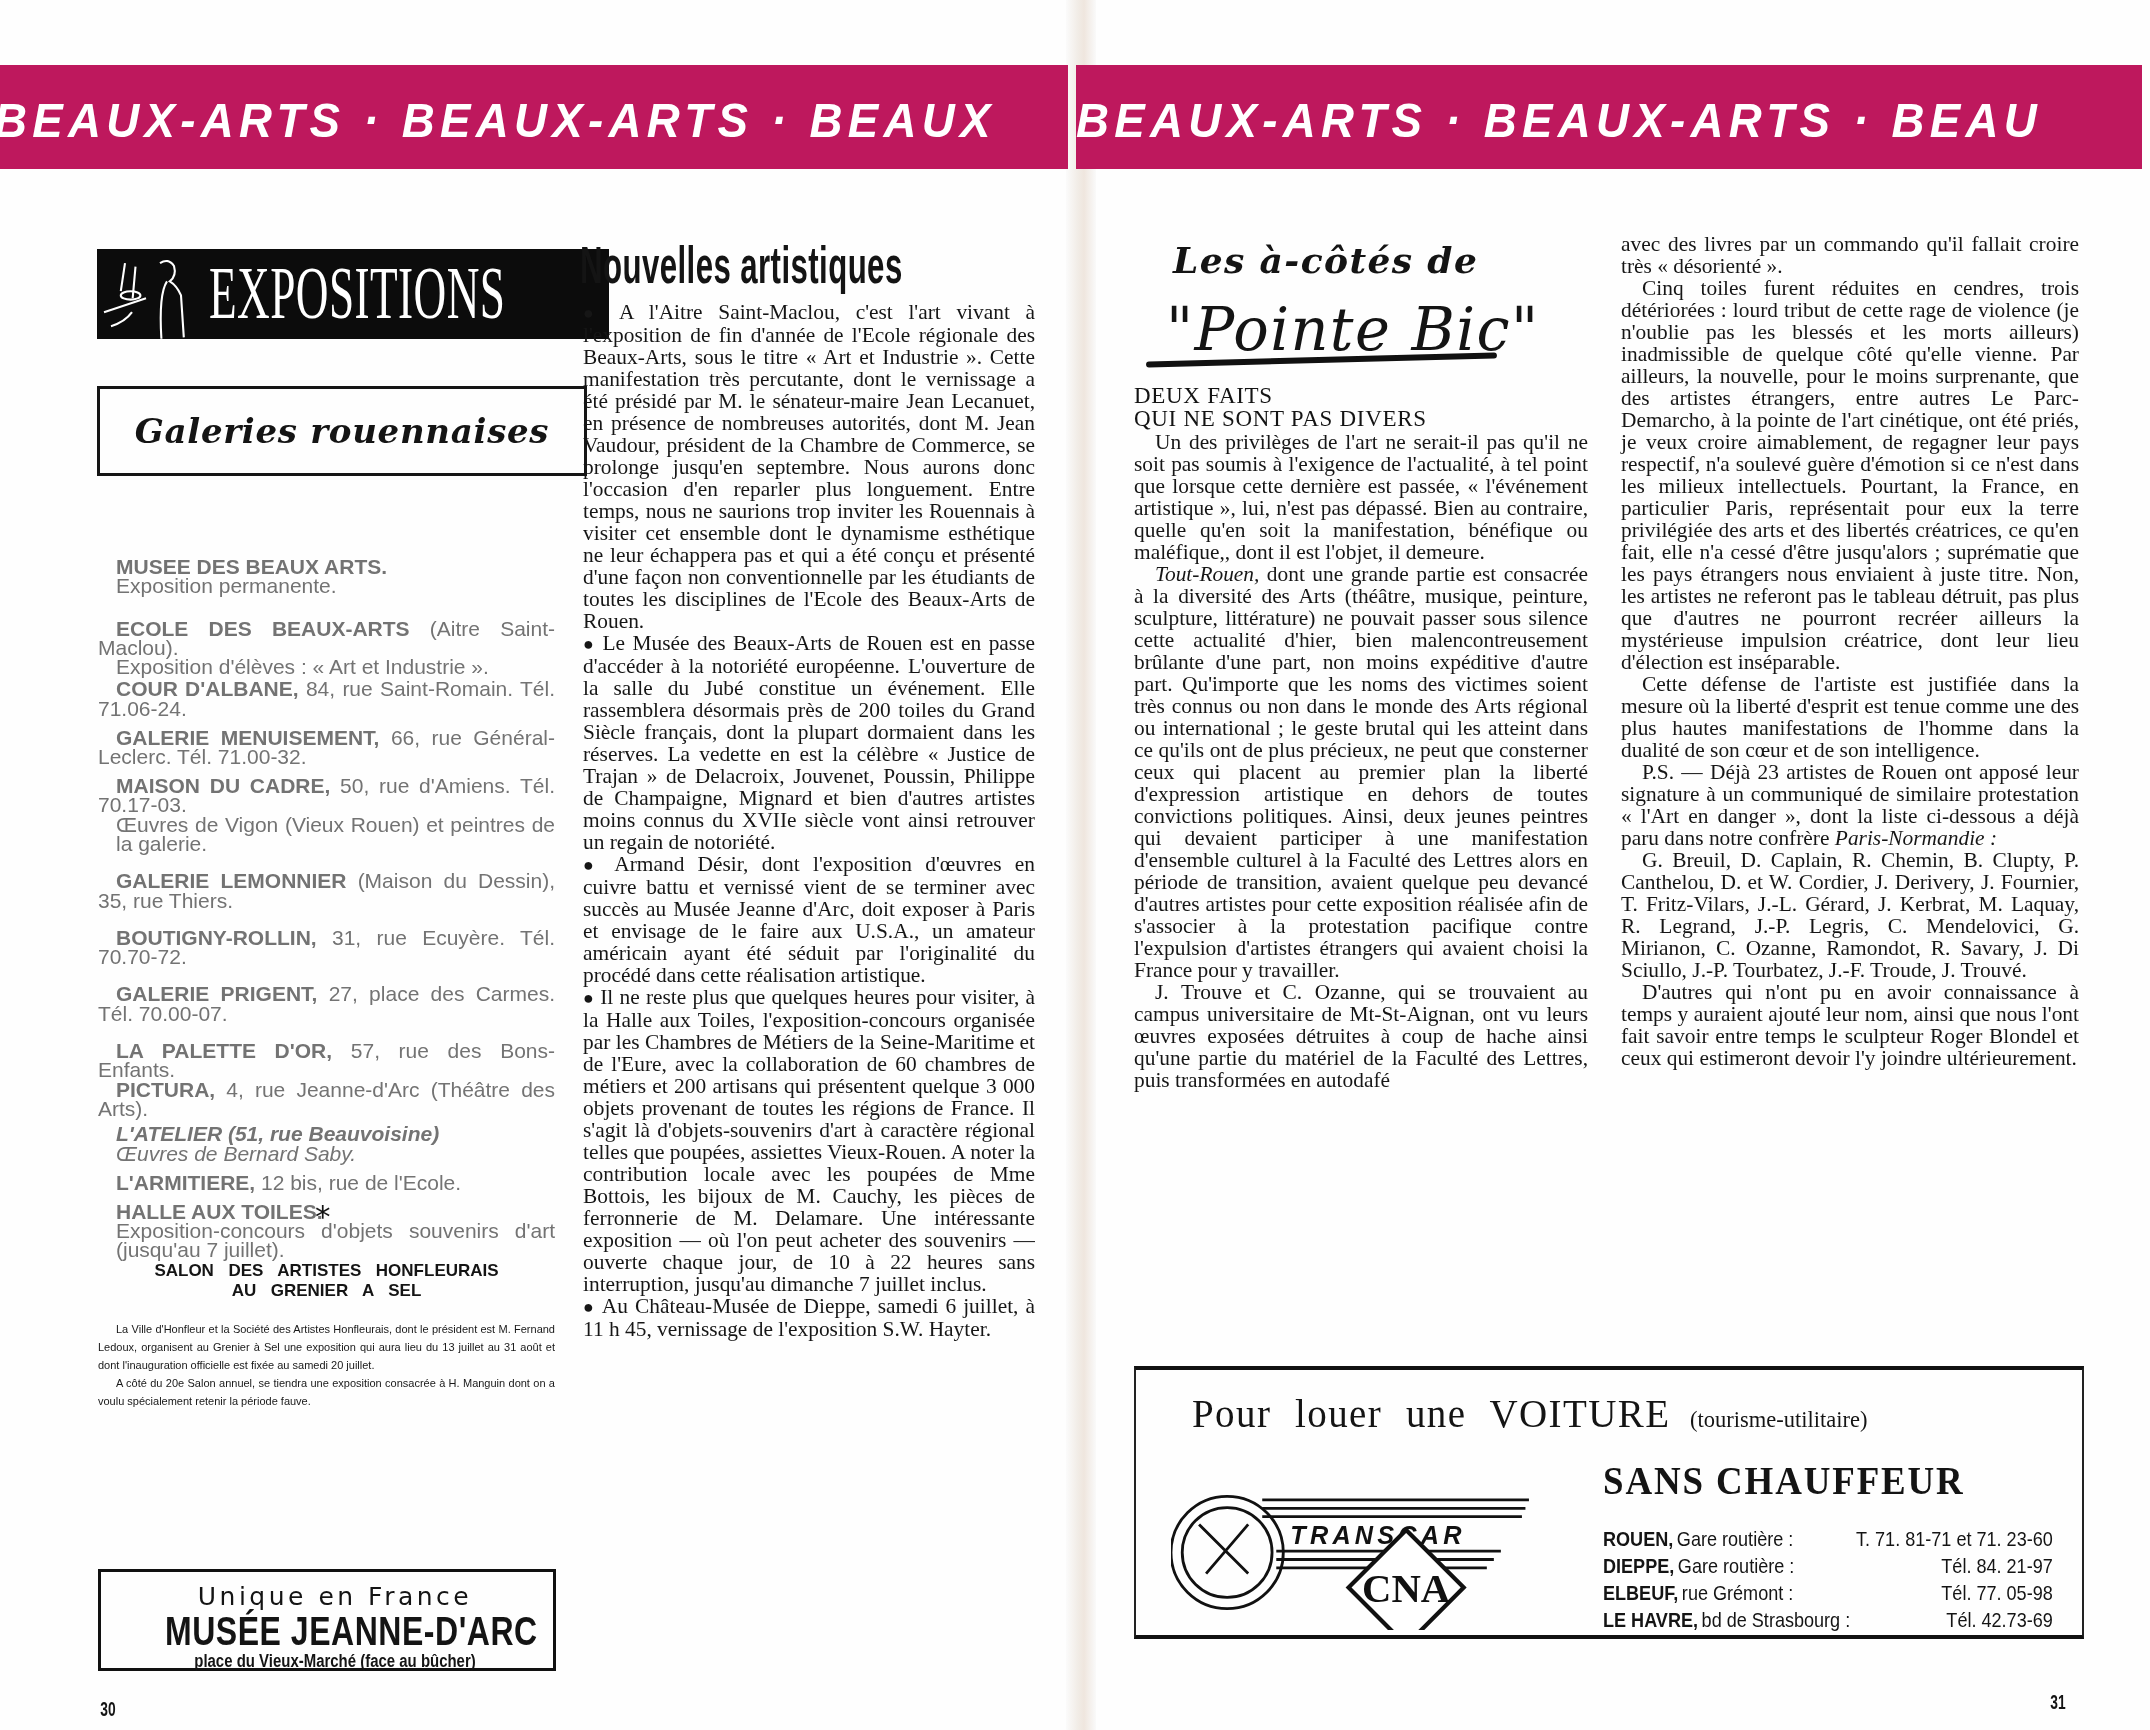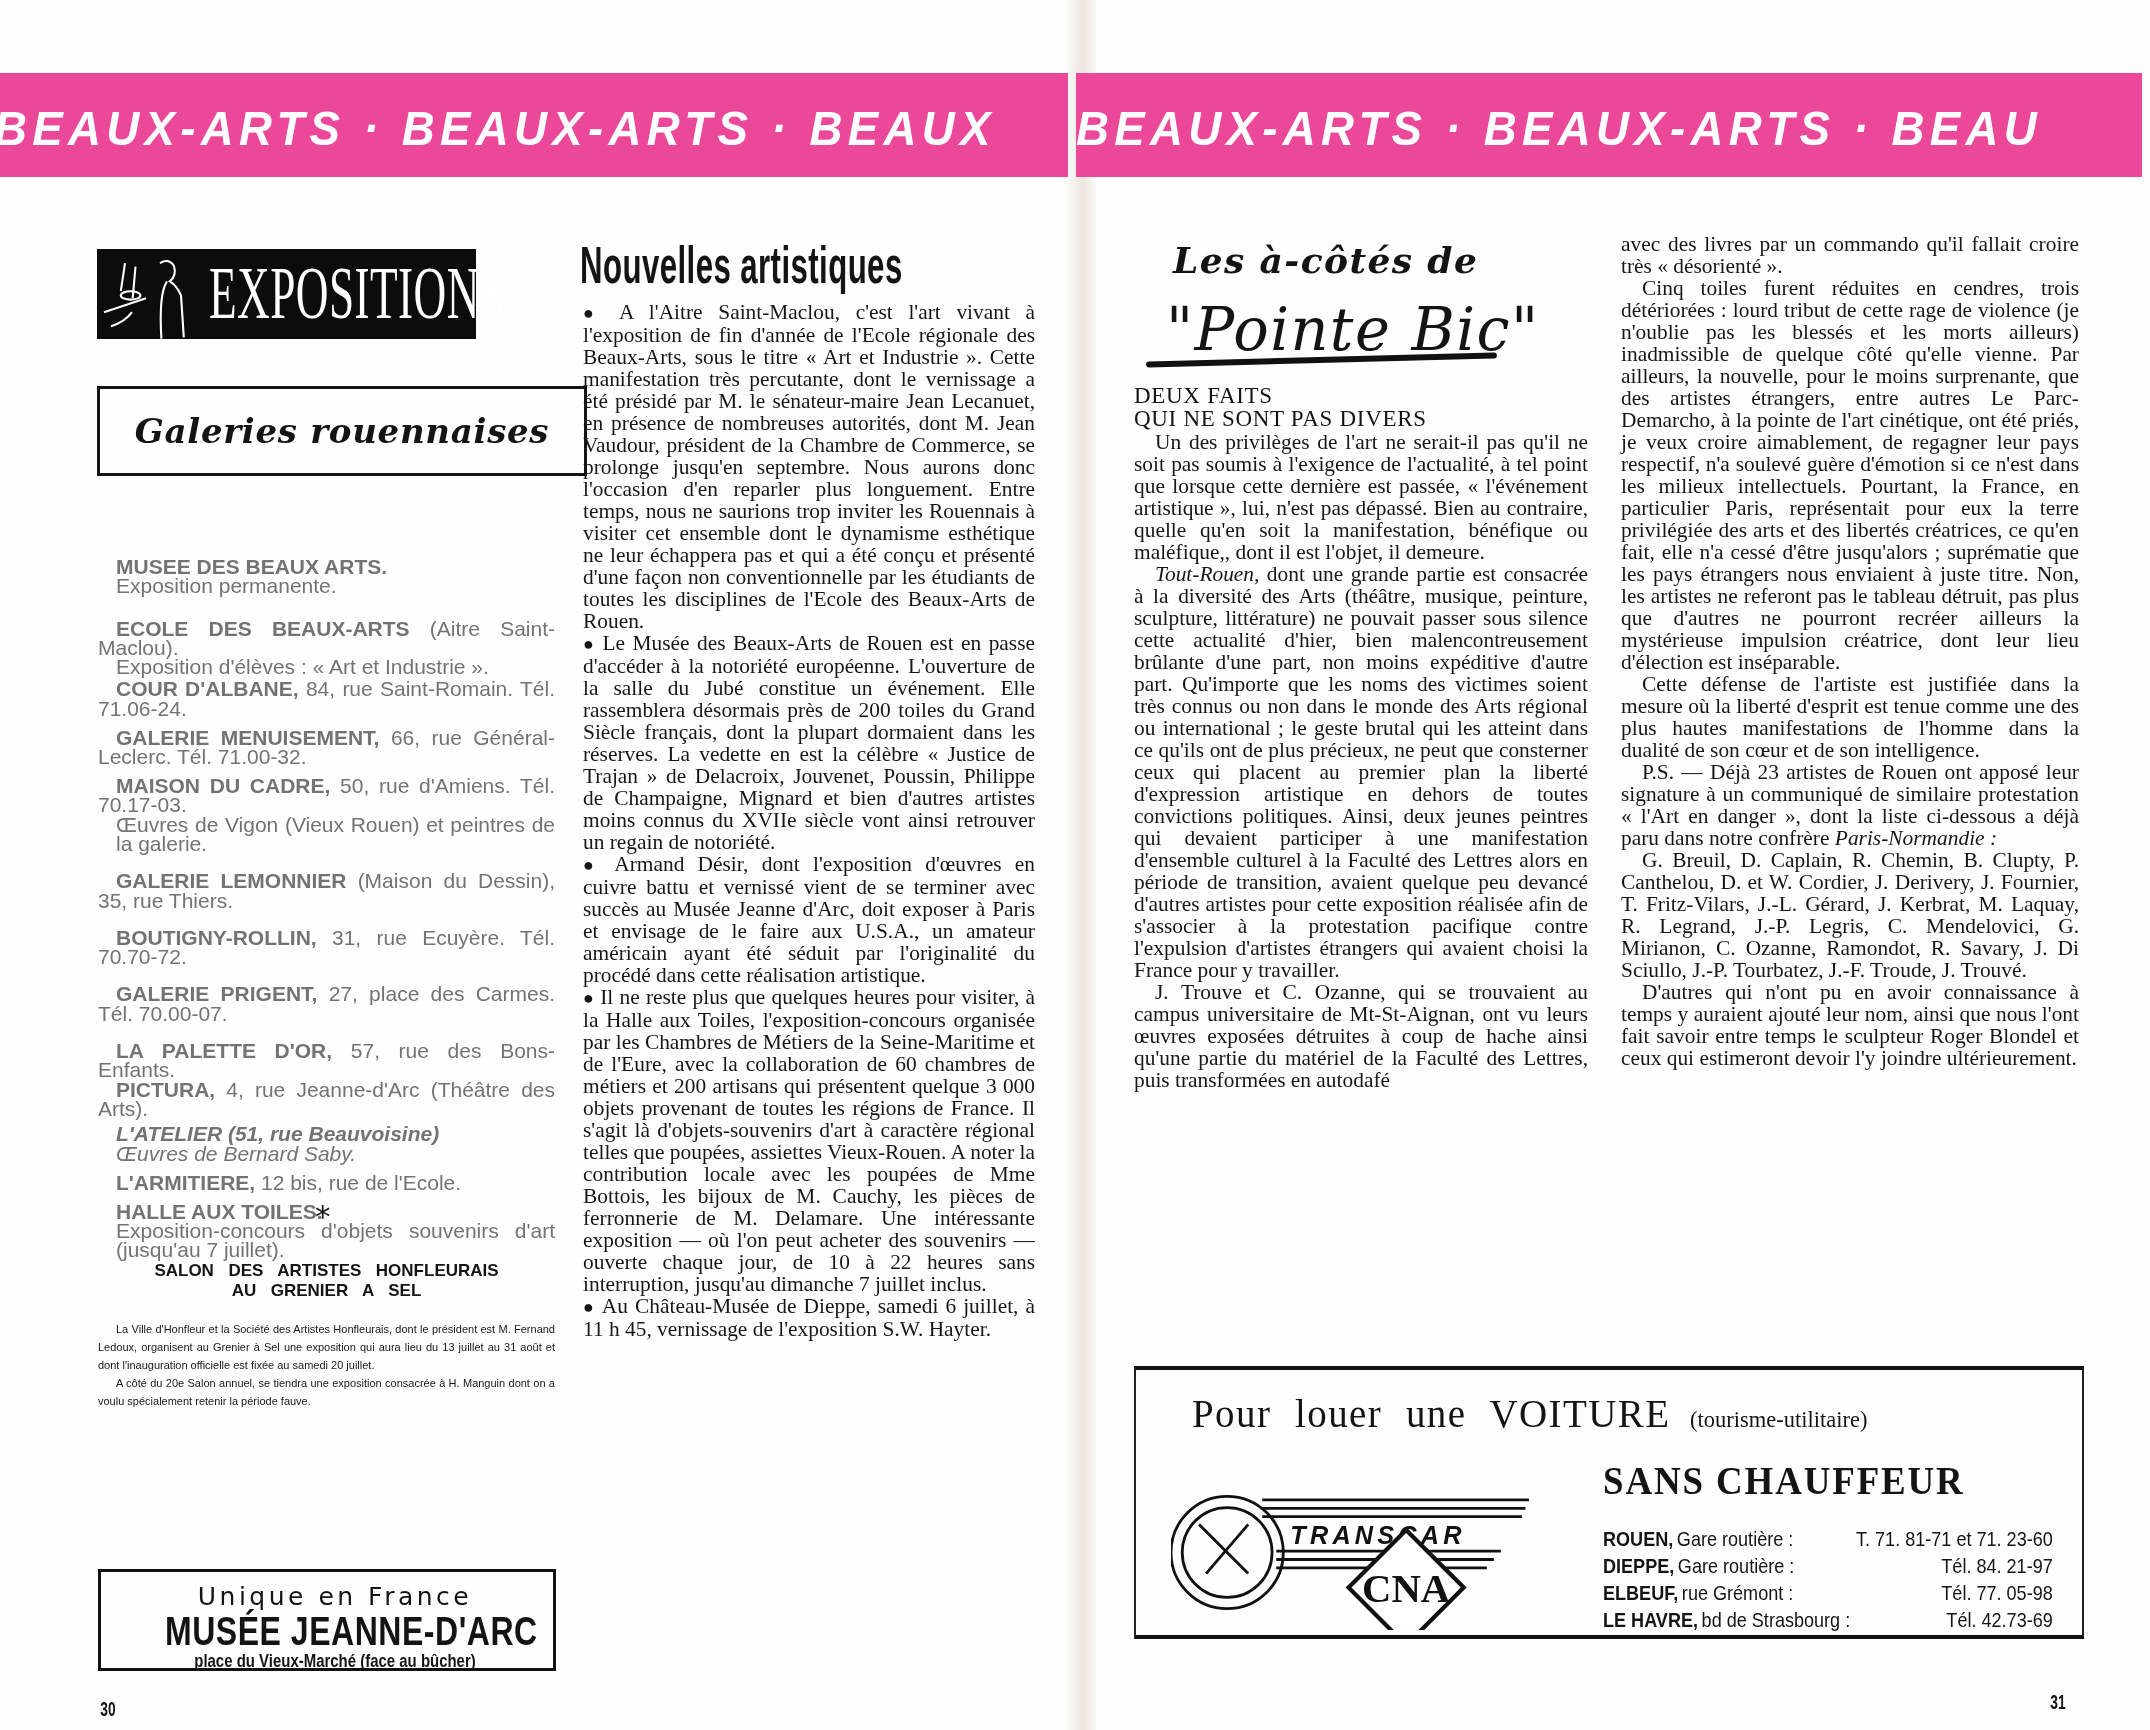--- a/index.html
+++ b/index.html
@@ -6,21 +6,21 @@
   body {
     width:2151px; height:1731px; position:relative; overflow:hidden;
     background:#fefefe; color:#141414;
     font-family:"Liberation Serif", serif;
   }
   .gutter {
     position:absolute; left:1066px; top:0; width:29.5px; height:1731px;
     background:linear-gradient(90deg,#fbfbfb 0%,#f1ece6 40%,#efe6de 60%,#fafafa 100%);
   }
   .band {
-    position:absolute; top:73px; height:104px; background:#ec4899; overflow:hidden;
+    position:absolute; top:65px; height:104px; background:#be185d; overflow:hidden;
     white-space:nowrap;
   }
   .band.left { left:0; width:1068px; }
   .band.right { left:1076px; width:1066px; }
   .band-text {
     position:absolute; top:28px; color:#fff;
     font-family:"Liberation Sans", sans-serif; font-weight:bold; font-style:italic;
     font-size:48px; letter-spacing:5.6px; transform:scaleX(0.95); transform-origin:left;
   }
   .band.left .band-text { left:-5.6px; }
@@ -31,21 +31,21 @@
   .serif-text {
     font-family:"Liberation Serif", serif; font-size:21.4px; line-height:22px;
     text-align:justify; hyphens:manual; color:#161616;
   }
   .serif-text p { margin:0; text-indent:0; }
   .serif-text p.ind { text-indent:21px; }
   .bullet::before { content:"\25CF\00a0"; font-size:18px; }
 
   
   .expo-banner {
-    position:absolute; left:97px; top:249px; width:379px; height:90px; background:#0c0c0c;
+    position:absolute; left:97px; top:249px; width:512px; height:90px; background:#0c0c0c;
     display:flex; align-items:center;
   }
   .expo-figure { width:105px; height:90px; position:relative; }
   .expo-title {
     color:#fff; font-family:"Liberation Serif", serif; font-size:73px; line-height:90px;
     letter-spacing:0.7px; transform:scaleX(0.62); transform-origin:left; white-space:nowrap;
     margin-left:7px;
   }
   .gal-box {
     position:absolute; left:97px; top:386px; width:490px; height:90px;

